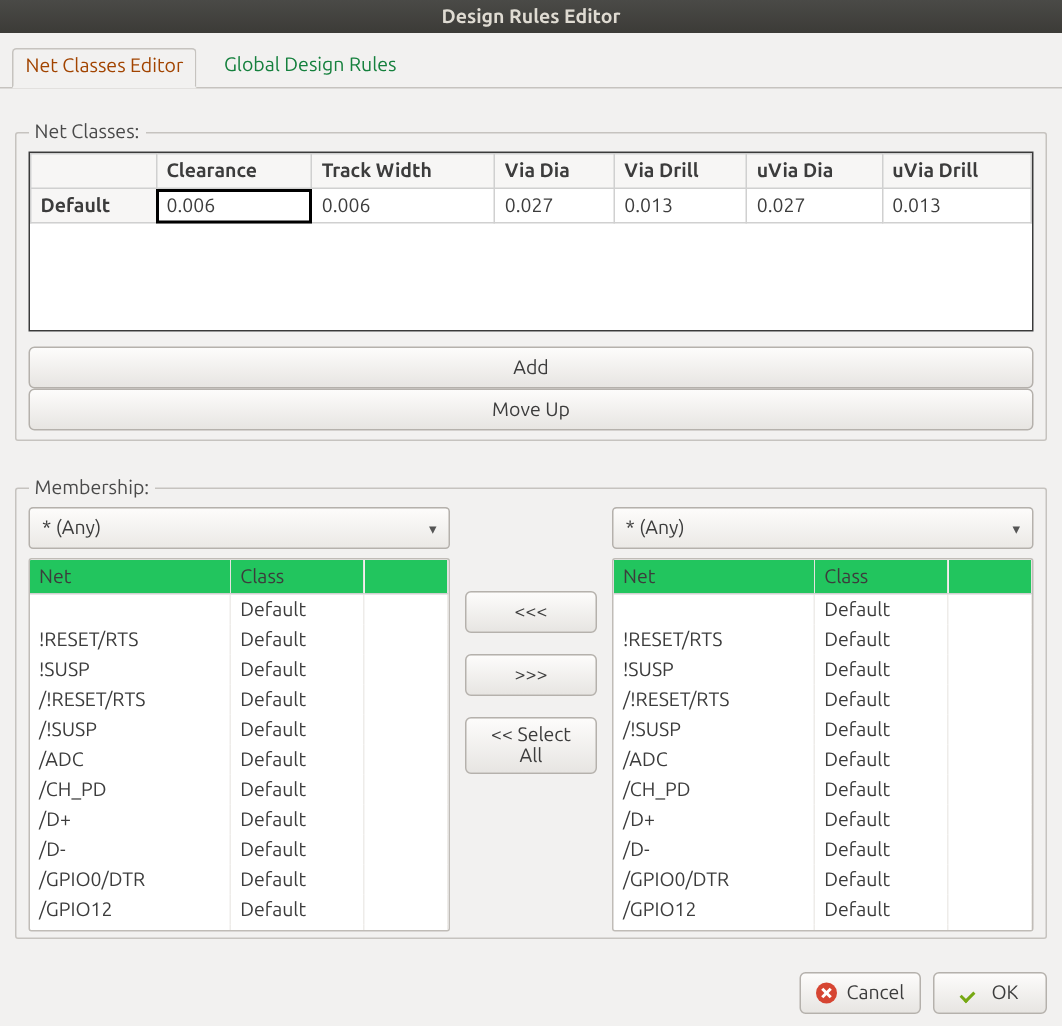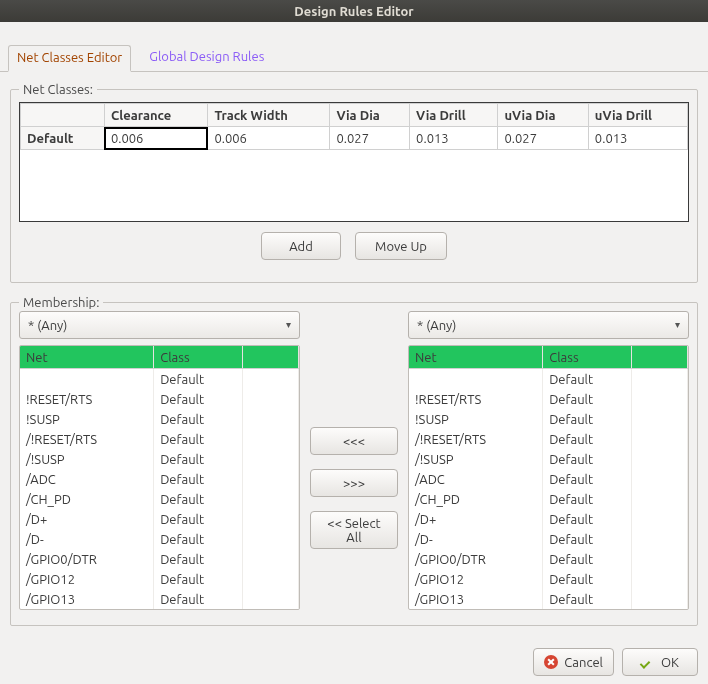--- a/index.html
+++ b/index.html
@@ -21,28 +21,28 @@
     color: #dfdbd2;
     height: 22px;
     line-height: 22px;
     text-align: center;
     font-weight: bold;
     font-size: 13px;
   }
   .tabs {
     display: flex;
     border-bottom: 1px solid #c6c3bf;
-    padding: 23px 8px 0 8px;
+    padding: 10px 8px 0 8px;
     gap: 10px;
     background: #f2f1f0;
   }
   .tab {
     padding: 4px 8px 6px 8px;
     cursor: pointer;
-    color: #8b5cf6;
+    color: #15803d;
     border-bottom: 2px solid transparent;
     margin-bottom: -1px;
   }
   .tab.active {
     color: #a24400;
     border-left: 1px solid #c6c3bf;
     border-right: 1px solid #c6c3bf;
     border-top: 1px solid #c6c3bf;
     border-bottom: 2px solid #f2f1f0;
     border-radius: 3px 3px 0 0;
@@ -51,22 +51,22 @@
   .content {
     flex: 1;
     padding: 6px 10px 8px 10px;
     overflow: hidden;
     display: flex;
     flex-direction: column;
   }
   fieldset {
     border: 1px solid #c6c3bf;
     border-radius: 2px;
-    margin: 4px 0 8px 0;
-    padding: 6px 8px 20px 8px;
+    margin: 16px 0 8px 0;
+    padding: 6px 8px 4px 8px;
   }
   legend {
     padding: 0 4px;
     color: #4a4a4a;
   }
   
   .nc-table-wrap {
     border: 1px solid #3a3a3a;
     background: #fff;
     height: 120px;
@@ -90,23 +90,23 @@
   table.nc-table td.rowhdr {
     background: #f7f6f5;
     font-weight: bold;
   }
   table.nc-table td.editing {
     outline: 2px solid #000;
     outline-offset: -2px;
   }
   .btn-row {
     display: flex;
-    gap: 14px;
     justify-content: center;
     margin: 10px 0 2px 0;
+    flex-direction: column;
   }
   button {
     font-family: inherit;
     font-size: 13px;
     padding: 4px 10px;
     border: 1px solid #b5b1ac;
     border-radius: 4px;
     background: linear-gradient(to bottom, #fdfcfb, #e7e5e2);
     color: #3c3c3c;
     cursor: pointer;
@@ -271,21 +271,21 @@
       </table>
     </div>
     <div class="btn-row">
       <button class="btn-wide">Add</button>
       <button class="btn-xwide">Move Up</button>
     </div>
   </fieldset>
 
   <fieldset class="membership">
     <legend>Membership:</legend>
-    <div class="membership-body" style="flex:1; min-height:0;align-items:center;">
+    <div class="membership-body" style="flex:1; min-height:0;">
 
       <div class="mcol">
         <div class="dropdown">
           <span>* (Any)</span>
           <span class="chev">▾</span>
         </div>
         <div class="listbox-wrap">
           <div class="listbox">
             <table class="nets">
               <thead>

